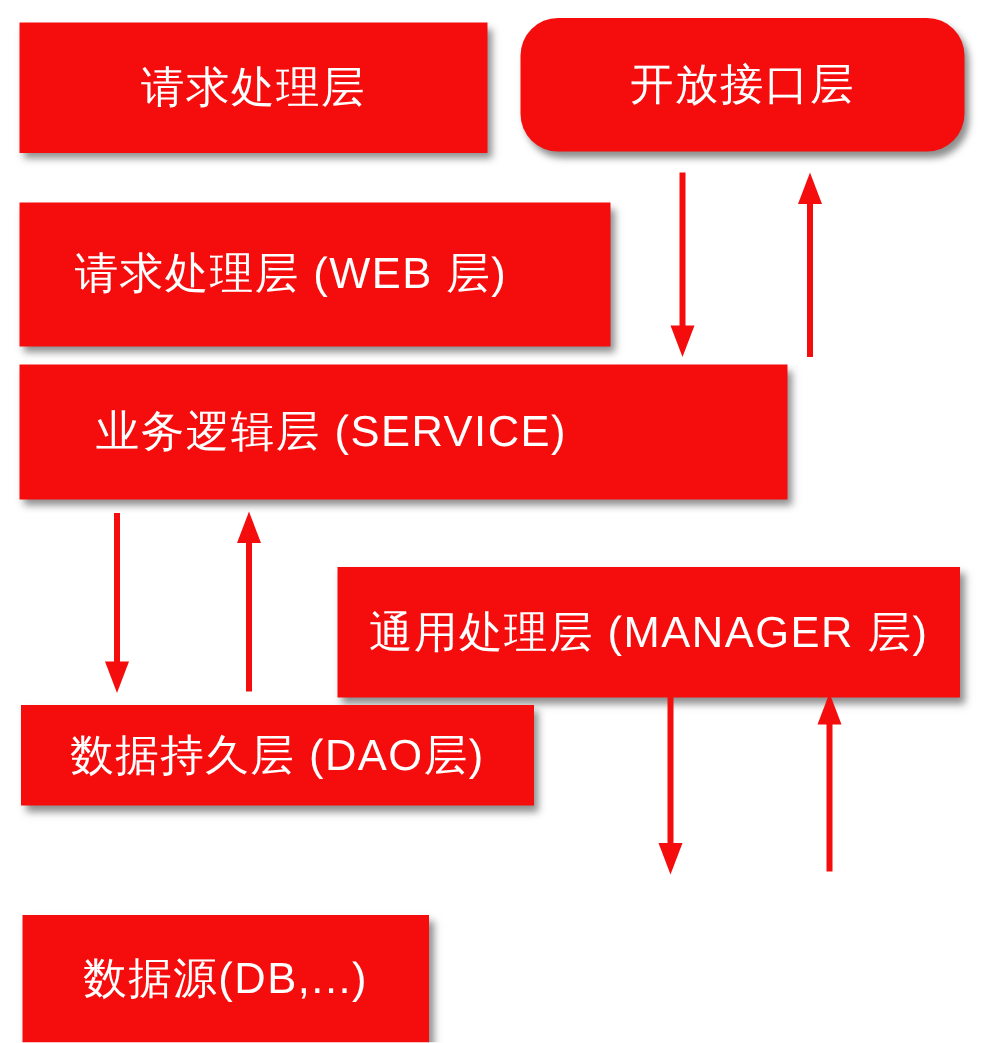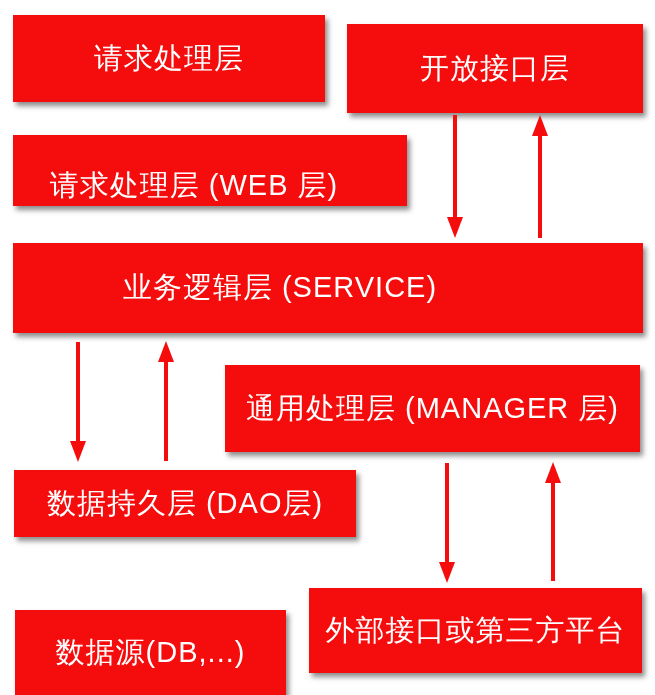--- a/index.html
+++ b/index.html
@@ -23,24 +23,24 @@
     align-items: center;
     justify-content: center;
     font-size: 29px;
     letter-spacing: 1px;
     box-sizing: border-box;
     box-shadow: 3px 4px 5px rgba(50, 50, 50, 0.55);
     white-space: nowrap;
   }
   
   .b-terminal  { left: 13px;  top: 15px;  width: 312px; height: 87px; }
-  .b-openapi   { left: 347px; top: 24px;  width: 296px; height: 89px; }
-  .b-web       { left: 13px;  top: 135px; width: 394px; height: 71px; padding-right: 32px; align-items: flex-end; }
-  .b-service   { left: 13px;  top: 243px; width: 630px; height: 90px; padding-right: 96px; }
-  .b-manager   { left: 225px; top: 365px; width: 415px; height: 87px; }
+  .b-openapi   { left: 347px; top: 12px;  width: 296px; height: 89px; border-radius: 25px; }
+  .b-web       { left: 13px;  top: 135px; width: 394px; height: 96px; padding-right: 32px; }
+  .b-service   { left: 13px;  top: 243px; width: 512px; height: 90px; padding-right: 96px; }
+  .b-manager   { left: 225px; top: 378px; width: 415px; height: 87px; }
   .b-dao       { left: 14px;  top: 470px; width: 342px; height: 67px; }
   .b-datasource{ left: 15px;  top: 586px; width: 271px; height: 86px; margin-top: 24px; }
   .b-external  { left: 309px; top: 588px; width: 333px; height: 85px; }
 
   svg.arrows-layer {
     position: absolute;
     left: 0;
     top: 0;
     width: 655px;
     height: 695px;
@@ -73,23 +73,20 @@
   </div>
 
   <div class="box b-dao">
     <span>数据持久层 (DAO层)</span>
   </div>
 
   <div class="box b-datasource">
     <span>数据源(DB,...)</span>
   </div>
 
-  <div class="box b-external">
-    <span>外部接口或第三方平台</span>
-  </div>
 
   <svg class="arrows-layer" viewBox="0 0 655 695" xmlns="http://www.w3.org/2000/svg">
       <g>
         <line x1="455" x2="455" y1="115" y2="221" stroke="#f50d0d" stroke-width="4"></line>
         <polygon points="455,238 447,217 463,217" fill="#f50d0d"></polygon>
       </g>
       <g>
         <line x1="540" x2="540" y1="238" y2="132" stroke="#f50d0d" stroke-width="4"></line>
         <polygon points="540,115 532,136 548,136" fill="#f50d0d"></polygon>
       </g>

